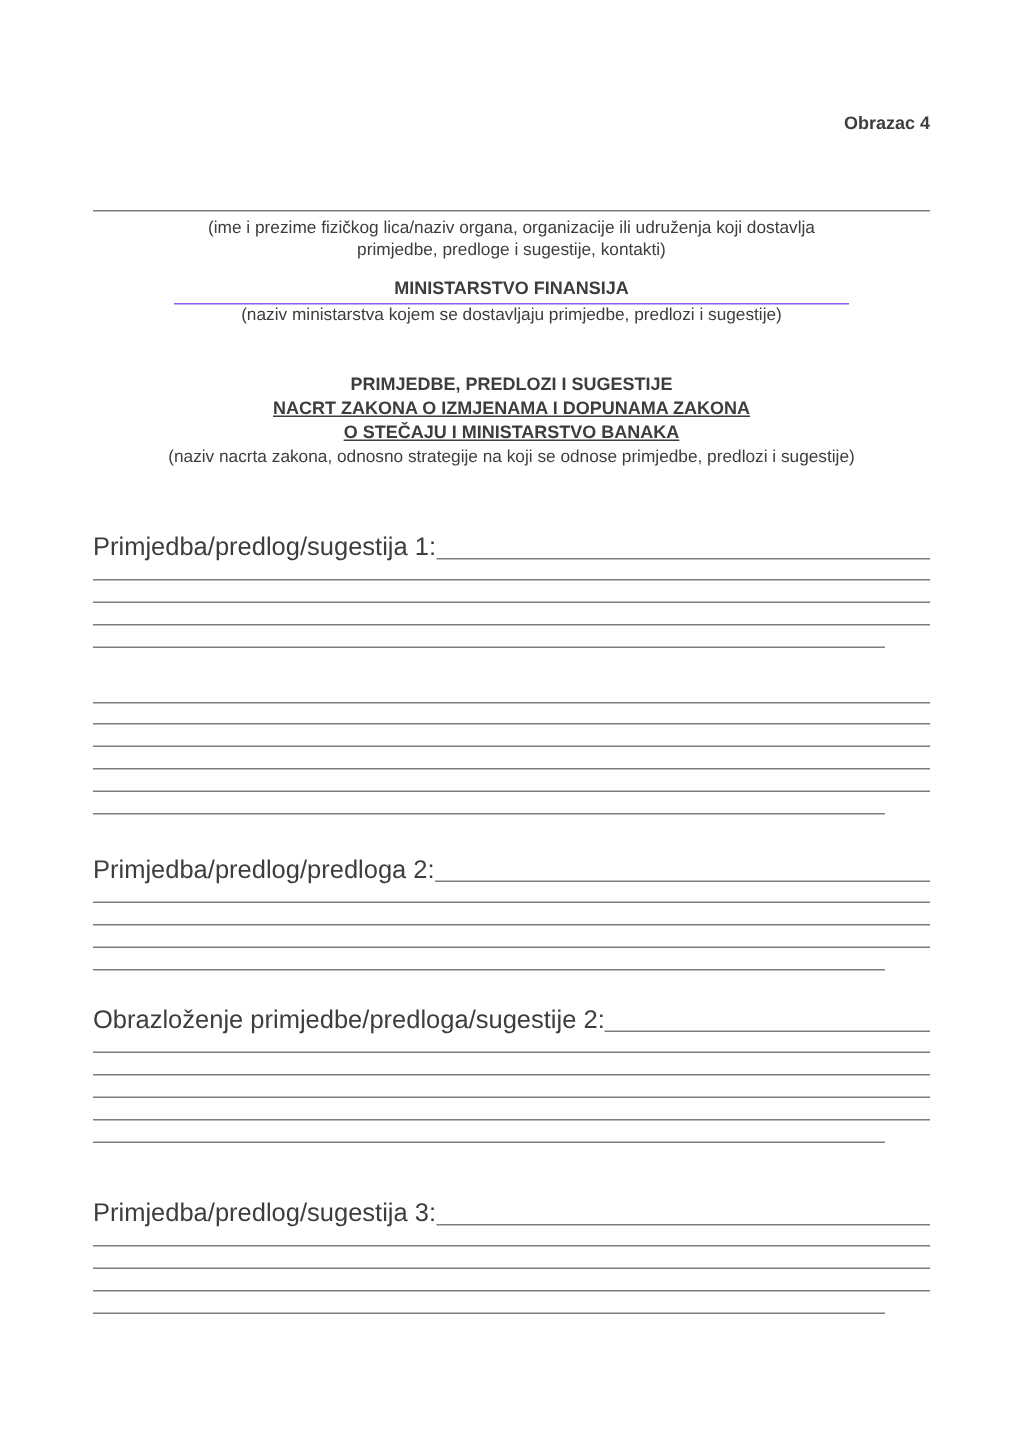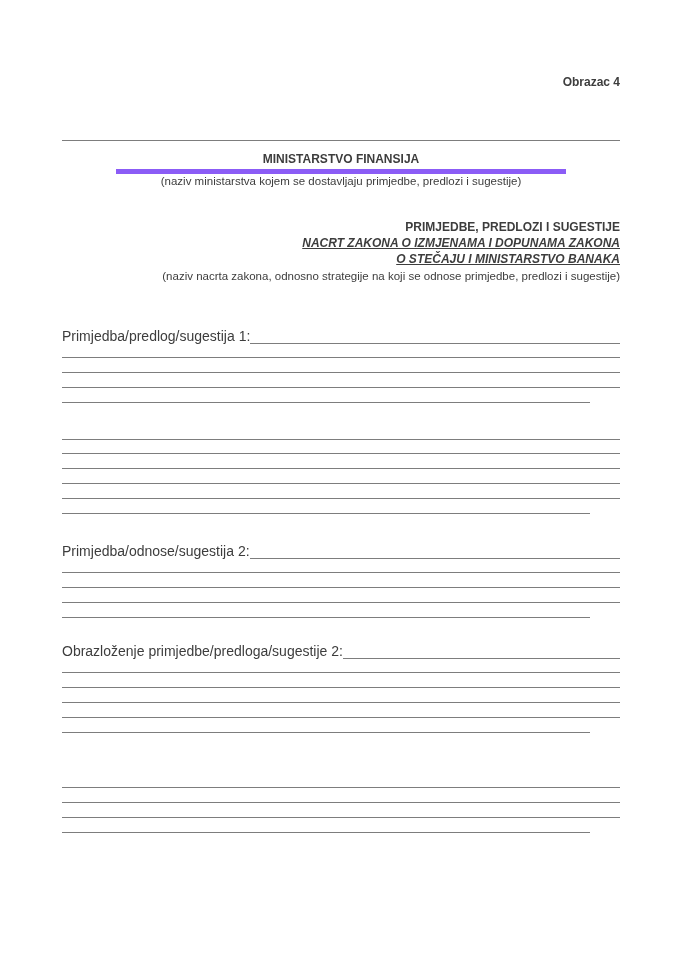--- a/index.html
+++ b/index.html
@@ -35,42 +35,42 @@
   }
   .center { text-align: center; }
   .ministry-wrap { margin-top: 8px; }
   .ministry-name {
     display: inline-block;
     width: 450px;
     font-weight: bold;
     font-size: 12px;
     line-height: 15px;
     padding-bottom: 2px;
-    border-bottom: 5px solid #8b5cf6;
+    border-bottom: 1px solid #8b5cf6;
   }
-  .title-block { margin-top: 30px; text-align: right; }
+  .title-block { margin-top: 30px; }
   .title-line {
     font-weight: bold;
     font-size: 12px;
     line-height: 16px;
   }
-  .underlined { text-decoration: underline; font-style: italic; }
+  .underlined { text-decoration: underline; }
   .title-block .caption { margin-top: 2px; }
   #sections { margin-top: 45px; }
   .section { margin-top: 28px; }
   .section:nth-child(1) { margin-top: 0; }
   .section:nth-child(2) { margin-top: 22px; }
   .section:nth-child(3) { margin-top: 30px; }
   .section:nth-child(4) { margin-top: 26px; }
   .section:nth-child(5) { margin-top: 40px; }
   .label-line {
     display: flex;
     align-items: center;
     height: 14px;
-    font-size: 14px;
+    font-size: 17px;
     line-height: 14px;
   }
   .label { white-space: nowrap; }
   .fill {
     flex: 1;
     border-bottom: 1px solid #7d7d7d;
     height: 100%;
   }
   .blank-line {
     height: 14px;
@@ -79,20 +79,22 @@
   .blank-line.short { margin-right: 30px; }
 </style>
 </head>
 <body>
 
 <div class="page">
 
   <div class="form-label">Obrazac 4</div>
 
   <div class="submitter-line"></div>
+  <div class="caption center">(ime i prezime fizičkog lica/naziv organa, organizacije ili udruženja koji dostavlja</div>
+  <div class="caption center">primjedbe, predloge i sugestije, kontakti)</div>
 
   <div class="ministry-wrap center">
     <div class="ministry-name">MINISTARSTVO FINANSIJA</div>
   </div>
   <div class="caption center">(naziv ministarstva kojem se dostavljaju primjedbe, predlozi i sugestije)</div>
 
   <div class="title-block center">
     <div class="title-line">PRIMJEDBE, PREDLOZI I SUGESTIJE</div>
     <div class="title-line underlined">NACRT ZAKONA O IZMJENAMA I DOPUNAMA ZAKONA</div>
     <div class="title-line underlined">O STEČAJU I MINISTARSTVO BANAKA</div>
@@ -117,21 +119,21 @@
     </div>
   <div class="blank-line"></div>
         <div class="blank-line"></div>
         <div class="blank-line"></div>
         <div class="blank-line"></div>
         <div class="blank-line short"></div>
       </div>
 
   <div class="section">
     <div class="label-line">
-      <span class="label">Primjedba/odnose/sugestija 2:</span>
+      <span class="label">Primjedba/predlog/predloga 2:</span>
       <span class="fill"></span>
     </div>
   <div class="blank-line"></div>
         <div class="blank-line"></div>
         <div class="blank-line"></div>
         <div class="blank-line short"></div>
       </div>
 
   <div class="section">
     <div class="label-line">
@@ -139,20 +141,24 @@
       <span class="fill"></span>
     </div>
   <div class="blank-line"></div>
         <div class="blank-line"></div>
         <div class="blank-line"></div>
         <div class="blank-line"></div>
         <div class="blank-line short"></div>
       </div>
 
   <div class="section">
+    <div class="label-line">
+      <span class="label">Primjedba/predlog/sugestija 3:</span>
+      <span class="fill"></span>
+    </div>
   <div class="blank-line"></div>
         <div class="blank-line"></div>
         <div class="blank-line"></div>
         <div class="blank-line short"></div>
       </div>
 </div>
 
 </div>
 
 </body></html>

